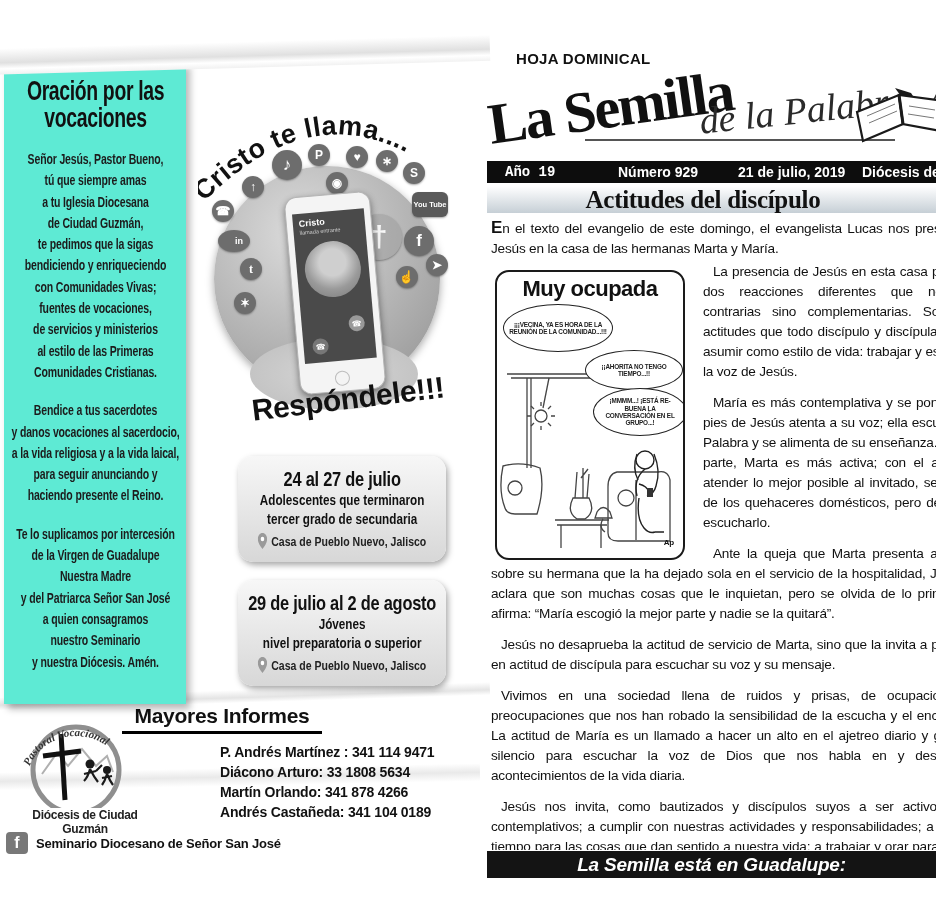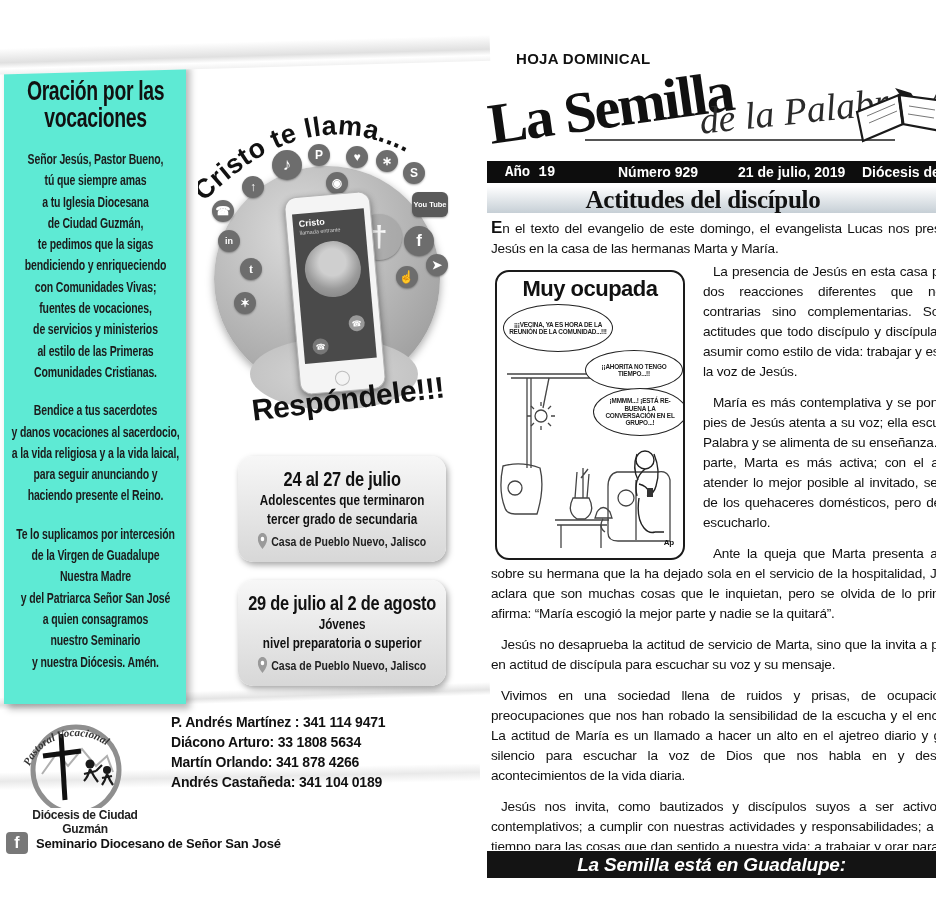--- a/index.html
+++ b/index.html
@@ -62,21 +62,21 @@
   .ev1{top:456px;} .ev2{top:580px;}
   .event-inner{transform:scaleX(.78);width:128%;margin-left:-14%;transform-origin:50% 0;padding-top:11px;}
   .event-date{font-size:21px;font-weight:bold;letter-spacing:-.3px;}
   .event-line{font-size:15px;font-weight:bold;line-height:18.5px;}
   .event-loc{display:flex;justify-content:center;align-items:center;gap:5px;margin-top:5px;
              font-size:13.5px;font-weight:bold;color:#222;}
   
   .informes{position:absolute;left:110px;top:704px;width:340px;z-index:1;}
   .informes-title{width:200px;margin-left:12px;text-align:center;font-size:21px;font-weight:bold;
                   border-bottom:3.5px solid #000;padding-bottom:3px;letter-spacing:-.3px;}
-  .contacts{margin-left:61px;margin-top:8px;width:240px;font-size:14px;font-weight:bold;
+  .contacts{margin-left:110px;margin-top:8px;width:240px;font-size:14px;font-weight:bold;
             line-height:20px;white-space:pre-line;letter-spacing:-.2px;}
   
   .logo{position:absolute;left:10px;top:708px;width:150px;z-index:1;}
   .logo-caption{width:150px;text-align:center;font-size:12px;font-weight:bold;letter-spacing:-.3px;
                 margin-top:-4px;color:#222;}
   .fb-row{position:absolute;left:6px;top:832px;display:flex;align-items:center;gap:8px;z-index:1;}
   .fb-icon{width:22px;height:22px;border-radius:4px;background:#787878;color:#fff;font-weight:bold;
            font-size:16px;display:flex;align-items:center;justify-content:center;}
   .fb-text{font-size:13px;font-weight:bold;letter-spacing:-.2px;}
   .address{position:absolute;left:278px;top:828px;width:164px;text-align:center;font-size:13px;
@@ -169,21 +169,21 @@
     <span class="cg-icon" style="left:110px;top:40px;">P</span>
     <span class="cg-icon" style="left:128px;top:68px;">◉</span>
     <span class="cg-icon" style="left:148px;top:42px;">♥</span>
     <span class="cg-icon" style="left:178px;top:46px;">∗</span>
     <span class="cg-icon" style="left:205px;top:58px;">S</span>
     <span class="cg-icon cg-yt" style="left:214px;top:88px;">You Tube</span>
     <span class="cg-icon cg-cross" style="left:158px;top:110px;">†</span>
     <span class="cg-icon cg-lg" style="left:206px;top:122px;">f</span>
     <span class="cg-icon" style="left:228px;top:150px;">➤</span>
     <span class="cg-icon" style="left:198px;top:162px;">☝</span>
-    <span class="cg-icon cg-sm-text" style="left:20px;top:126px;">in</span>
+    <span class="cg-icon cg-sm-text" style="left:20px;top:126px;padding-left:10px;">in</span>
     <span class="cg-icon" style="left:42px;top:154px;font-family:'Liberation Serif',serif;">t</span>
     <span class="cg-icon" style="left:36px;top:188px;">✶</span>
 
     <div class="phone">
       <div class="phone-screen">
         <span class="caller-name">Cristo</span>
         <span class="caller-status">llamada entrante</span>
         <div class="caller-photo"></div>
         <div class="call-btn btn-decline">☎</div>
         <div class="call-btn btn-accept">☎</div>
@@ -225,20 +225,21 @@
         <svg width="12" height="16" viewBox="0 0 12 16">
           <path d="M6,0 C2.7,0 0,2.7 0,6 c0,4.5 6,10 6,10 s6,-5.5 6,-10 C12,2.7 9.3,0 6,0 z" fill="#9a9a9a"></path>
           <circle cx="6" cy="6" r="2.3" fill="#fff"></circle>
         </svg>
         <span>Casa de Pueblo Nuevo, Jalisco</span>
       </div>
     </div>
   </div>
 
   <div class="informes">
+    <div class="informes-title">Mayores Informes</div>
     <div class="contacts">P. Andrés Martínez : 341 114 9471
 Diácono  Arturo: 33 1808 5634
 Martín Orlando: 341 878 4266
 Andrés Castañeda: 341 104 0189</div>
   </div>
 
   <div class="logo">
     <svg width="132" height="100" viewBox="0 0 132 100">
       <defs>
           <path id="logoArc" d="M 18,64 A 49,45 0 0 1 114,64" fill="none"></path>

